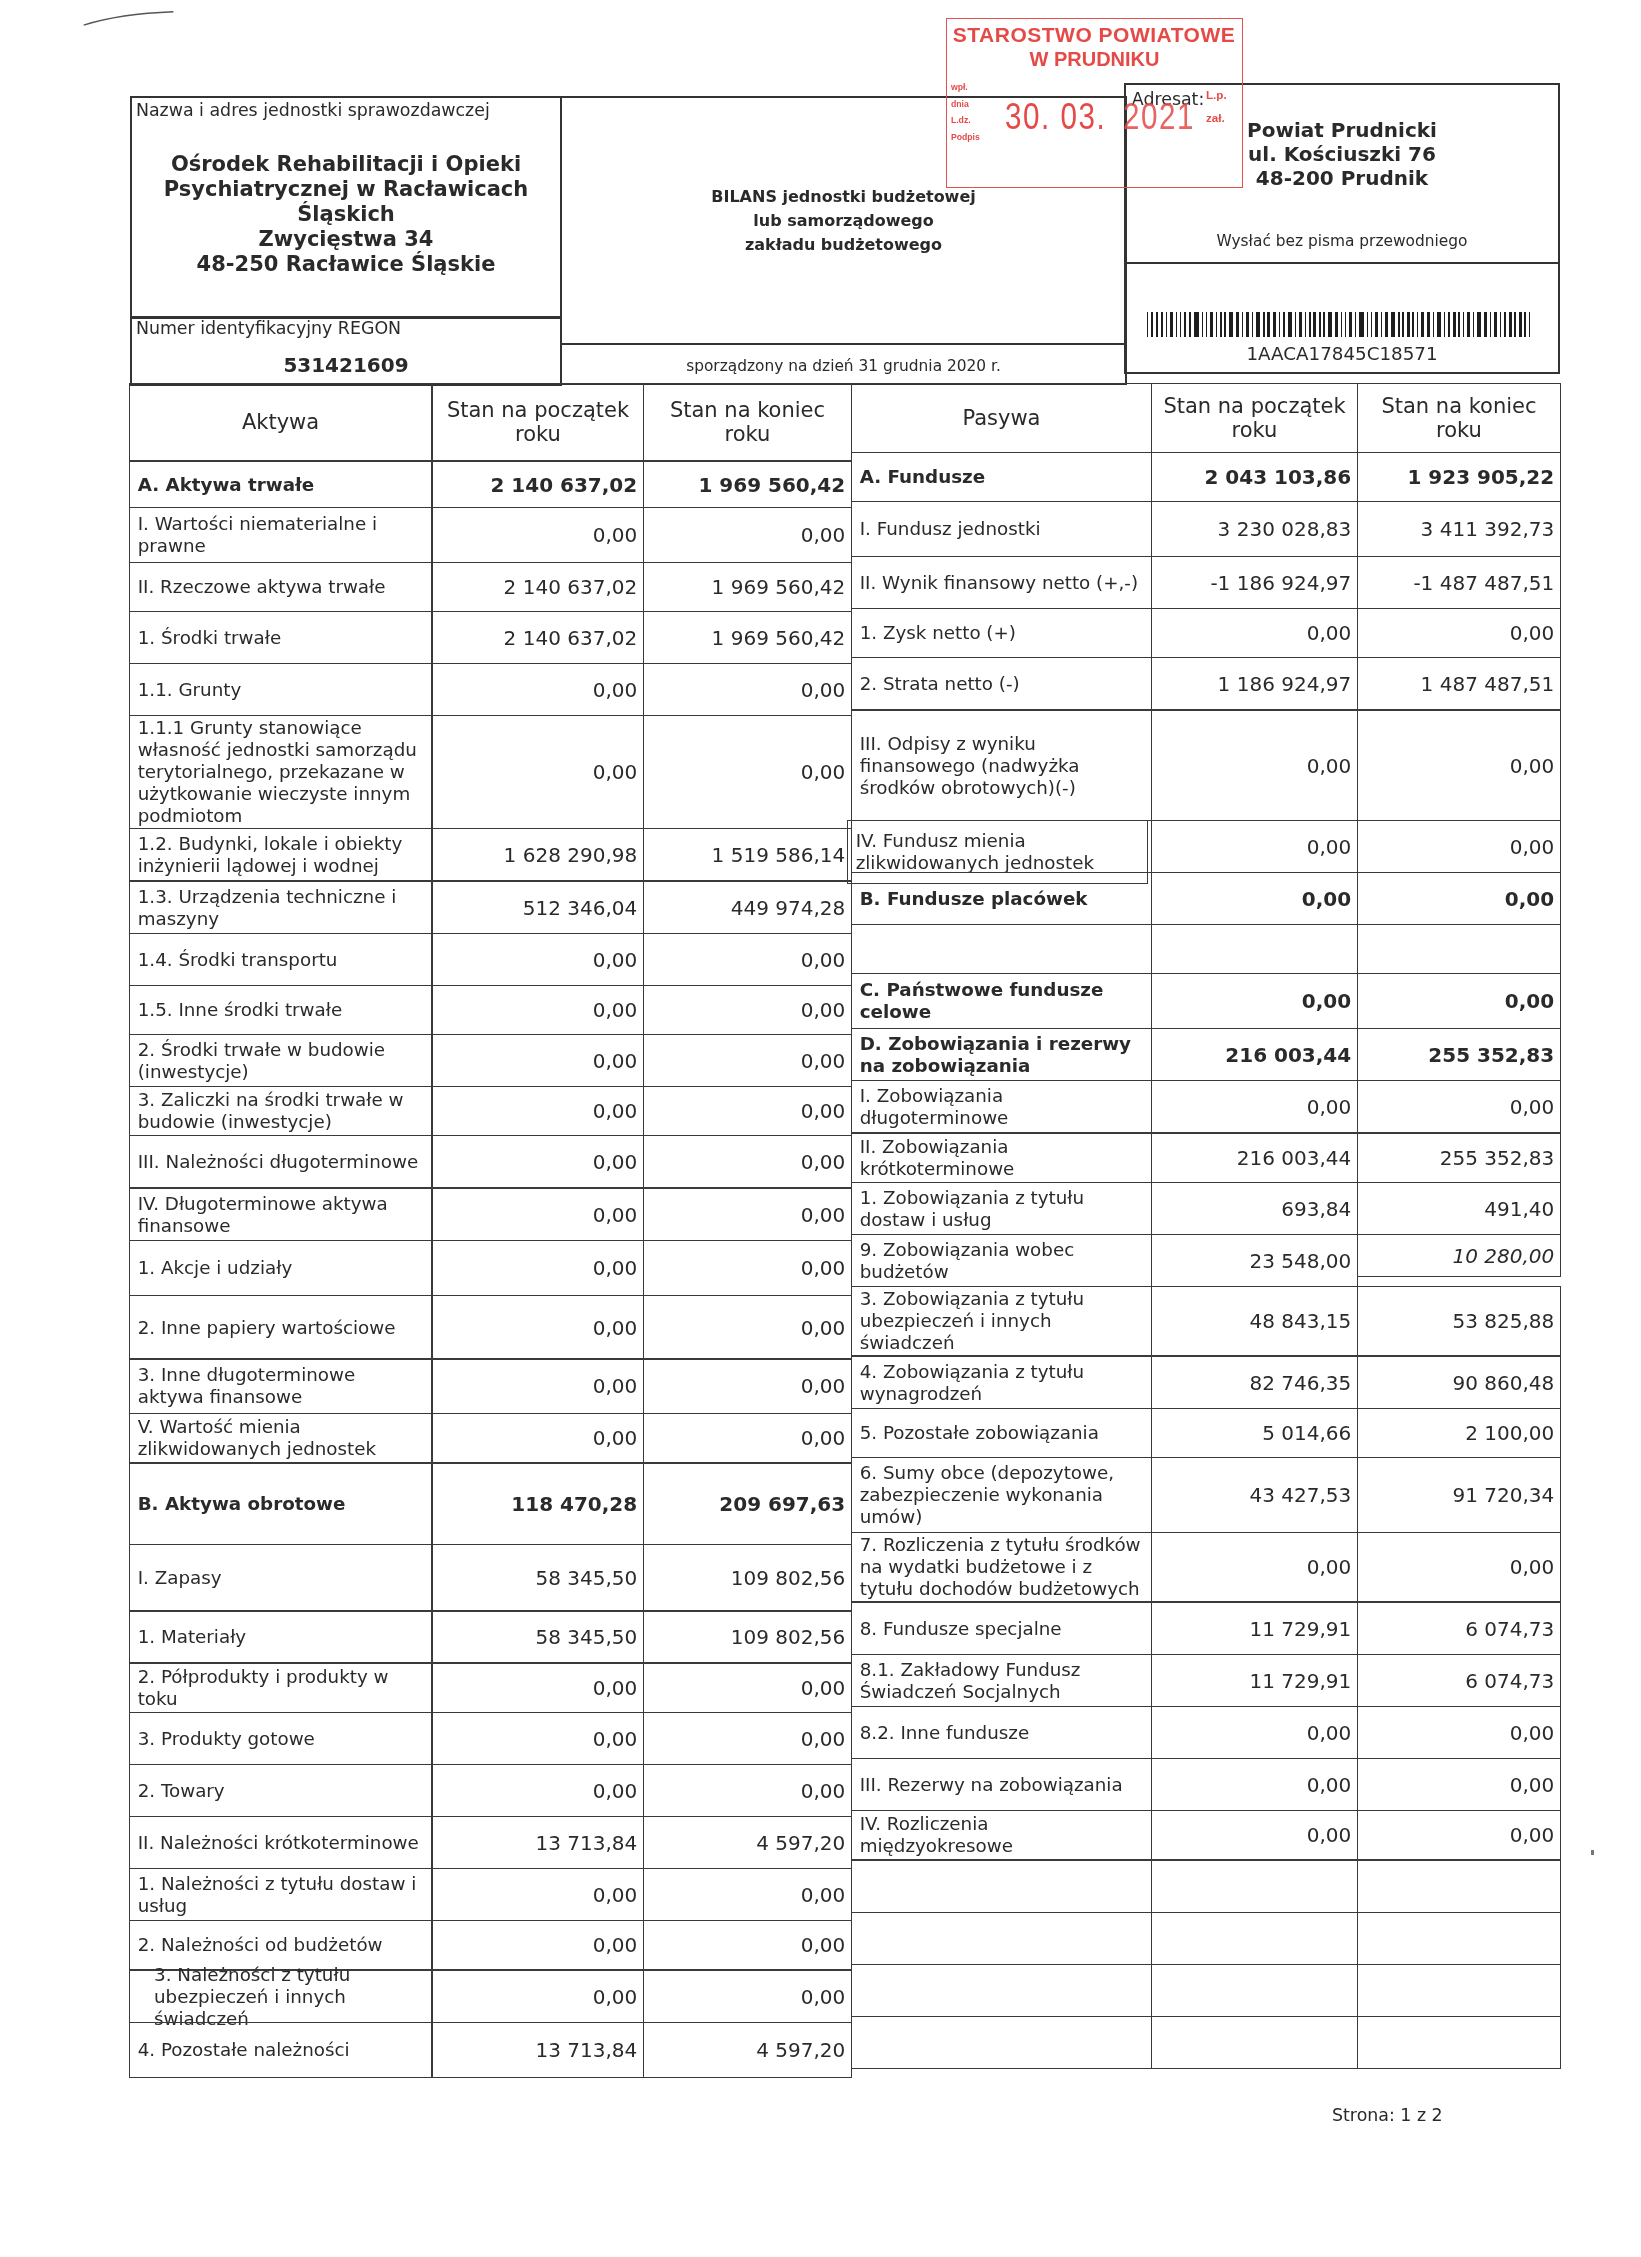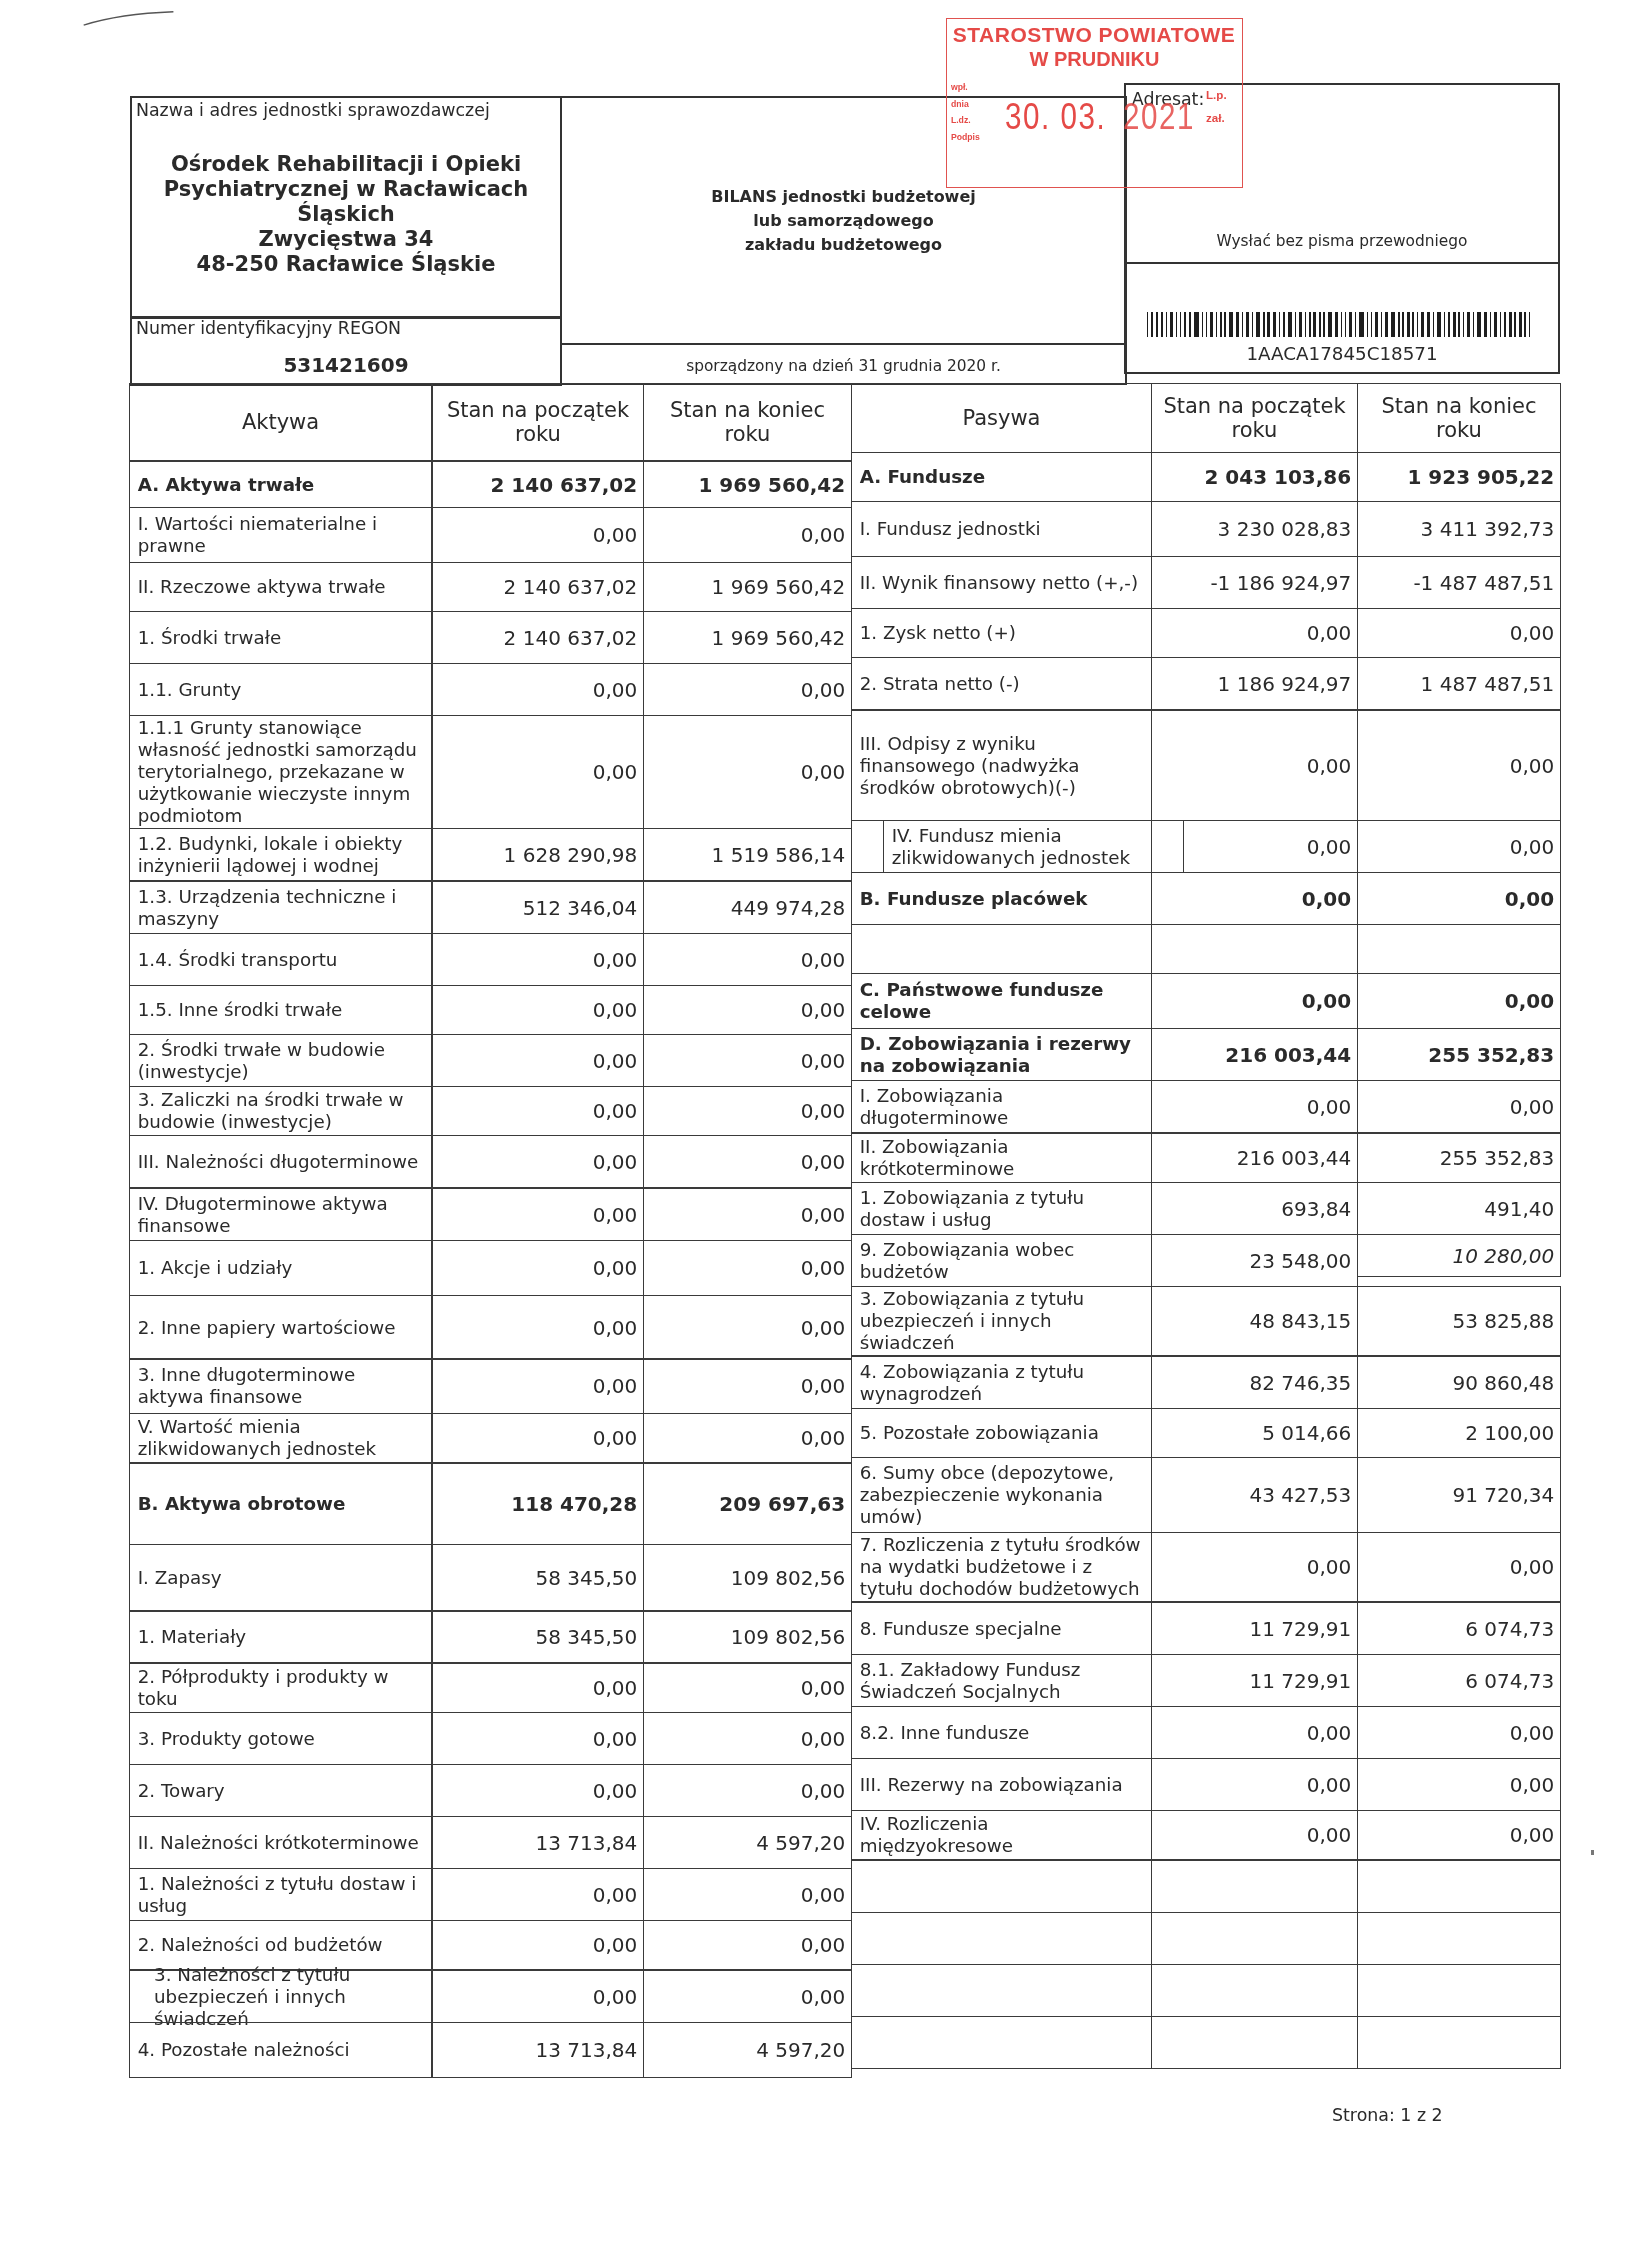--- a/index.html
+++ b/index.html
@@ -41,20 +41,25 @@
       <div>BILANS jednostki budżetowej</div>
       <div>lub samorządowego</div>
       <div>zakładu budżetowego</div>
     </div>
 </div>
 <div class="abs box" style="left:560px;top:343px;width:567px;height:42px;">
   <div class="abs" style="left:0;top:11.6px;width:100%;text-align:center;font-size:15.4px;">sporządzony na dzień  31 grudnia 2020  r.</div>
 </div>
 <div class="abs box" style="left:1124px;top:83px;width:436px;height:181px;">
   <div class="abs" style="left:5.8px;top:3.9px;font-size:17.4px;">Adresat:</div>
+  <div class="abs" id="addr-lines" style="left:0;top:33px;width:100%;text-align:center;font-weight:bold;font-size:20px;line-height:24px;">
+      <div>Powiat Prudnicki</div>
+      <div>ul. Kościuszki 76</div>
+      <div>48-200 Prudnik</div>
+    </div>
   <div class="abs" style="left:0;top:147px;width:100%;text-align:center;font-size:15.4px;">Wysłać bez pisma przewodniego</div>
 </div>
 <div class="abs box" style="left:1124px;top:262px;width:436px;height:112px;">
   <div class="barcode" id="barcode" style="left:21px;top:48px;">
       <span style="width: 1.4px;"></span>
       <span style="width: 1.4px;"></span>
       <span style="width: 2.9px;"></span>
       <span style="width: 1.4px;"></span>
       <span style="width: 1.4px;"></span>
       <span style="width: 2.9px;"></span>
@@ -254,21 +259,21 @@
     <div class="cell num" style="left: 1358px; top: 557px; width: 204px; height: 53px;">-1 487 487,51</div>
     <div class="cell lbl" style="left: 852px; top: 609px; width: 301px; height: 50px;">1. Zysk netto (+)</div>
     <div class="cell num" style="left: 1152px; top: 609px; width: 207px; height: 50px;">0,00</div>
     <div class="cell num" style="left: 1358px; top: 609px; width: 204px; height: 50px;">0,00</div>
     <div class="cell lbl" style="left: 852px; top: 658px; width: 301px; height: 53px;">2. Strata netto (-)</div>
     <div class="cell num" style="left: 1152px; top: 658px; width: 207px; height: 53px;">1 186 924,97</div>
     <div class="cell num" style="left: 1358px; top: 658px; width: 204px; height: 53px;">1 487 487,51</div>
     <div class="cell lbl" style="left: 852px; top: 711px; width: 301px; height: 111px;">III. Odpisy z wyniku finansowego (nadwyżka środków obrotowych)(-)</div>
     <div class="cell num" style="left: 1152px; top: 711px; width: 207px; height: 111px;">0,00</div>
     <div class="cell num" style="left: 1358px; top: 711px; width: 204px; height: 111px;">0,00</div>
-    <div class="cell lbl" style="left: 884px; top: 821px; width: 301px; height: 53px;">IV. Fundusz mienia zlikwidowanych jednostek</div>
+    <div class="cell lbl" style="left: 848px; top: 821px; width: 301px; height: 64px;">IV. Fundusz mienia zlikwidowanych jednostek</div>
     <div class="cell num" style="left: 1152px; top: 821px; width: 207px; height: 53px;">0,00</div>
     <div class="cell num" style="left: 1358px; top: 821px; width: 204px; height: 53px;">0,00</div>
     <div class="cell lbl bold" style="left: 852px; top: 873px; width: 301px; height: 53px;">B. Fundusze placówek</div>
     <div class="cell num bold" style="left: 1152px; top: 873px; width: 207px; height: 53px;">0,00</div>
     <div class="cell num bold" style="left: 1358px; top: 873px; width: 204px; height: 53px;">0,00</div>
     <div class="cell lbl" style="left: 852px; top: 925px; width: 301px; height: 50px;"></div>
     <div class="cell num" style="left: 1152px; top: 925px; width: 207px; height: 50px;"></div>
     <div class="cell num" style="left: 1358px; top: 925px; width: 204px; height: 50px;"></div>
     <div class="cell lbl bold" style="left: 852px; top: 974px; width: 301px; height: 56px;">C. Państwowe fundusze celowe</div>
     <div class="cell num bold" style="left: 1152px; top: 974px; width: 207px; height: 56px;">0,00</div>

